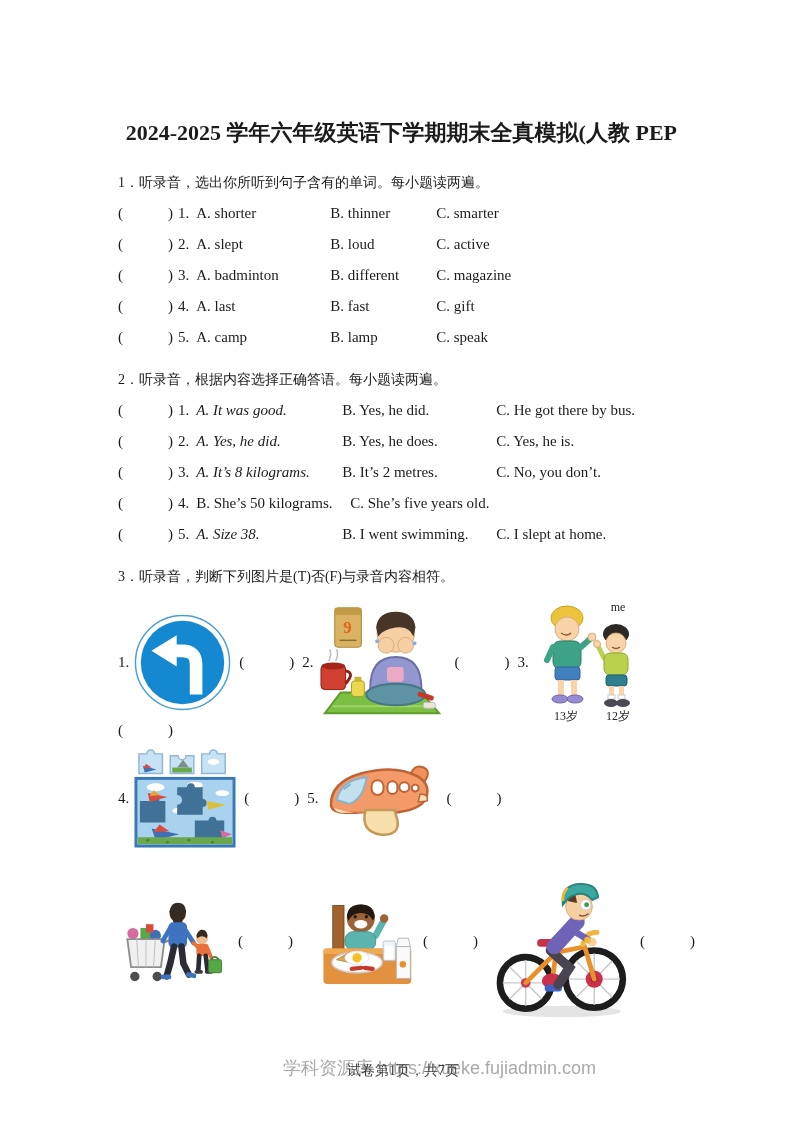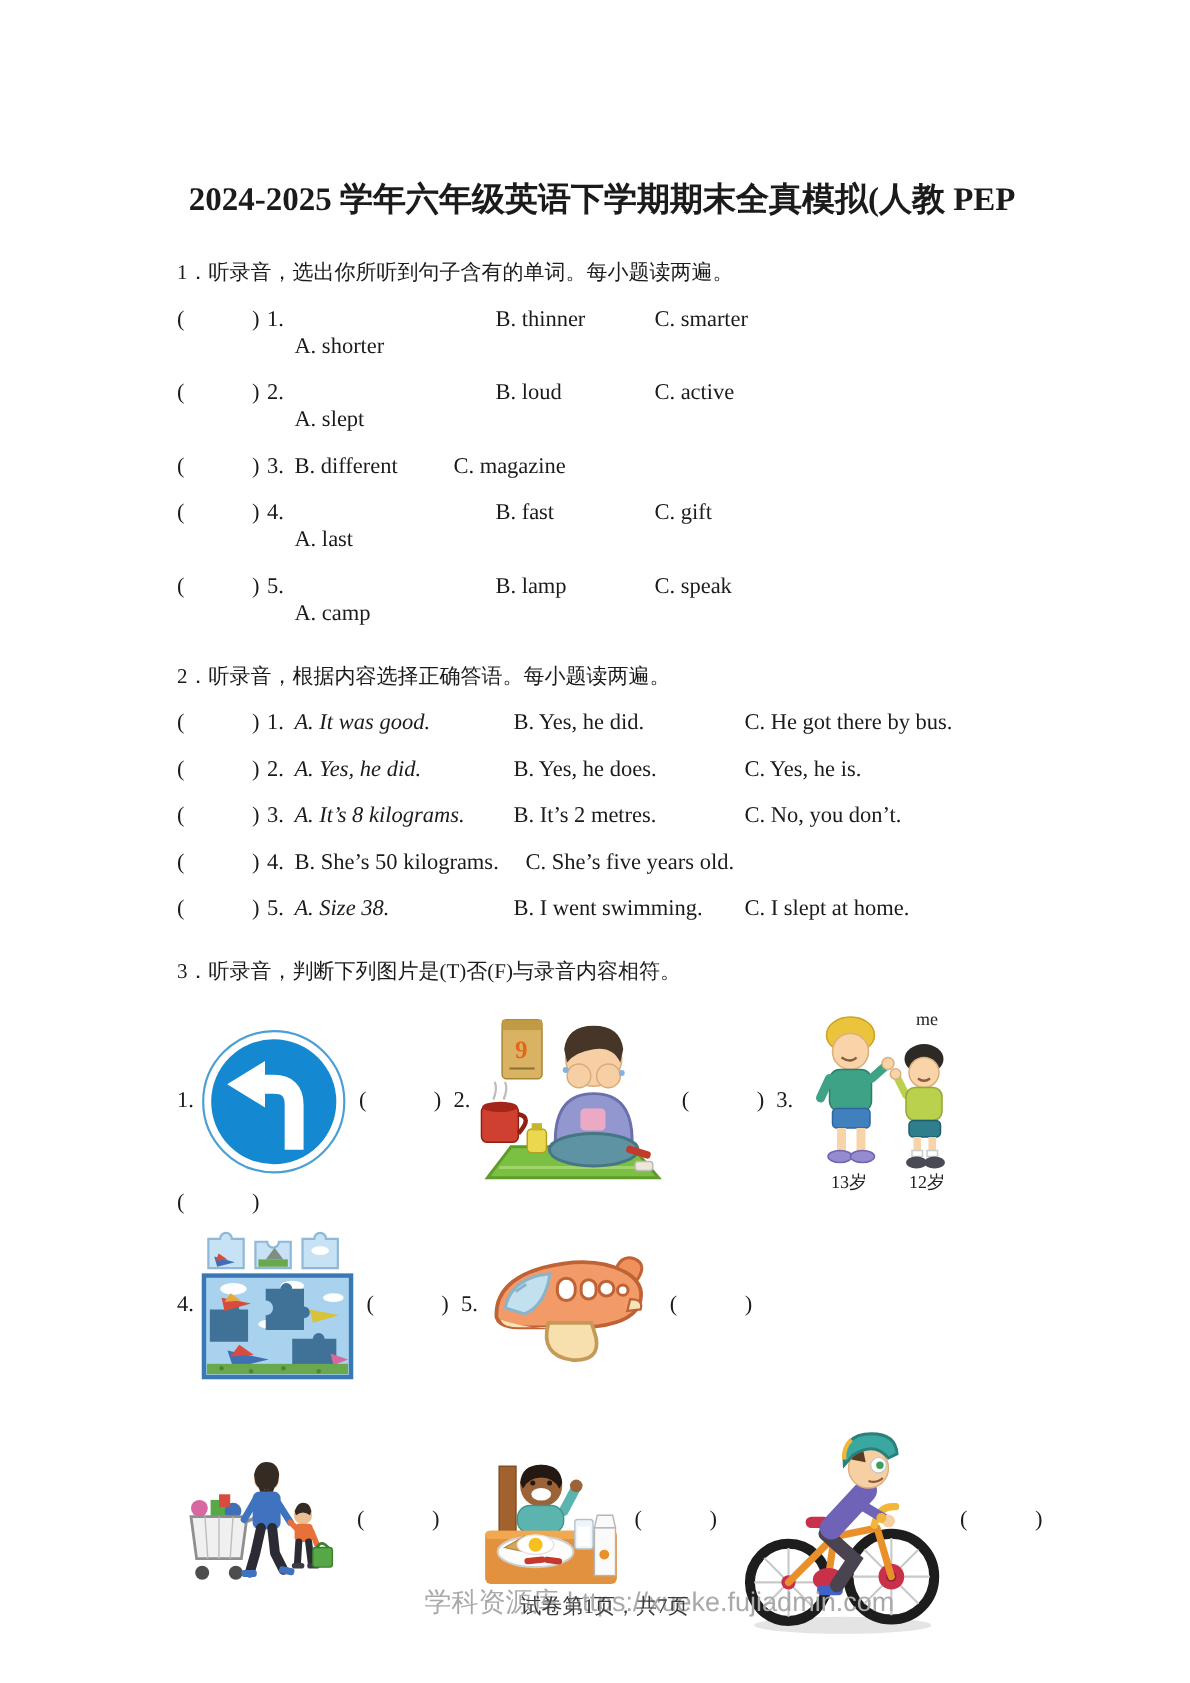--- a/index.html
+++ b/index.html
@@ -5,21 +5,21 @@
   html,body{margin:0;padding:0;background:#ffffff;}
   .page{position:relative;width:793px;height:1122px;background:#fff;overflow:hidden;
         font-family:"Liberation Serif",serif;color:#1b1b1b;}
   .content{padding:0 116px 0 118px;}
   .title{text-align:right;padding-top:110px;font-size:22px;font-weight:bold;line-height:46px;}
   .title .suffix{font-size:15px;font-weight:normal;}
   .sec-heading{font-size:14px;line-height:30px;margin-top:12px;white-space:nowrap;}
   .qrow{display:flex;font-size:15px;line-height:31px;white-space:nowrap;}
   .bk{white-space:pre;}
   .qno{padding:0 7px 0 5px;}
-  .s1 .oa{min-width:128px;padding-right:6px;margin-top:18px;}
+  .s1 .oa{min-width:128px;padding-right:6px;}
   .s1 .ob{min-width:100px;padding-right:6px;}
   .s2 .oa{min-width:140px;padding-right:6px;font-style:italic;}
   .s2 .ob{min-width:148px;padding-right:6px;}
   .fig-row{display:flex;align-items:center;font-size:15px;}
   .fig-row.r1{margin-top:8px;}
   .fig-row.r2{margin-top:6px;}
   .fig-row.r3{margin-top:10px;}
   .fig-num{margin-right:5px;}
   .fig-bk{white-space:pre;margin:0 8px;}
   .fig{display:inline-block;line-height:0;}
@@ -52,20 +52,21 @@
       <div class="qrow">
         <span class="bk">(            )</span>
         <span class="qno">2.</span>
         <span class="oa">A. slept</span>
         <span class="ob">B. loud</span>
         <span class="oc">C. active</span>
       </div>
       <div class="qrow">
         <span class="bk">(            )</span>
         <span class="qno">3.</span>
+        <span class="oa">A. badminton</span>
         <span class="ob">B. different</span>
         <span class="oc">C. magazine</span>
       </div>
       <div class="qrow">
         <span class="bk">(            )</span>
         <span class="qno">4.</span>
         <span class="oa">A. last</span>
         <span class="ob">B. fast</span>
         <span class="oc">C. gift</span>
       </div>

